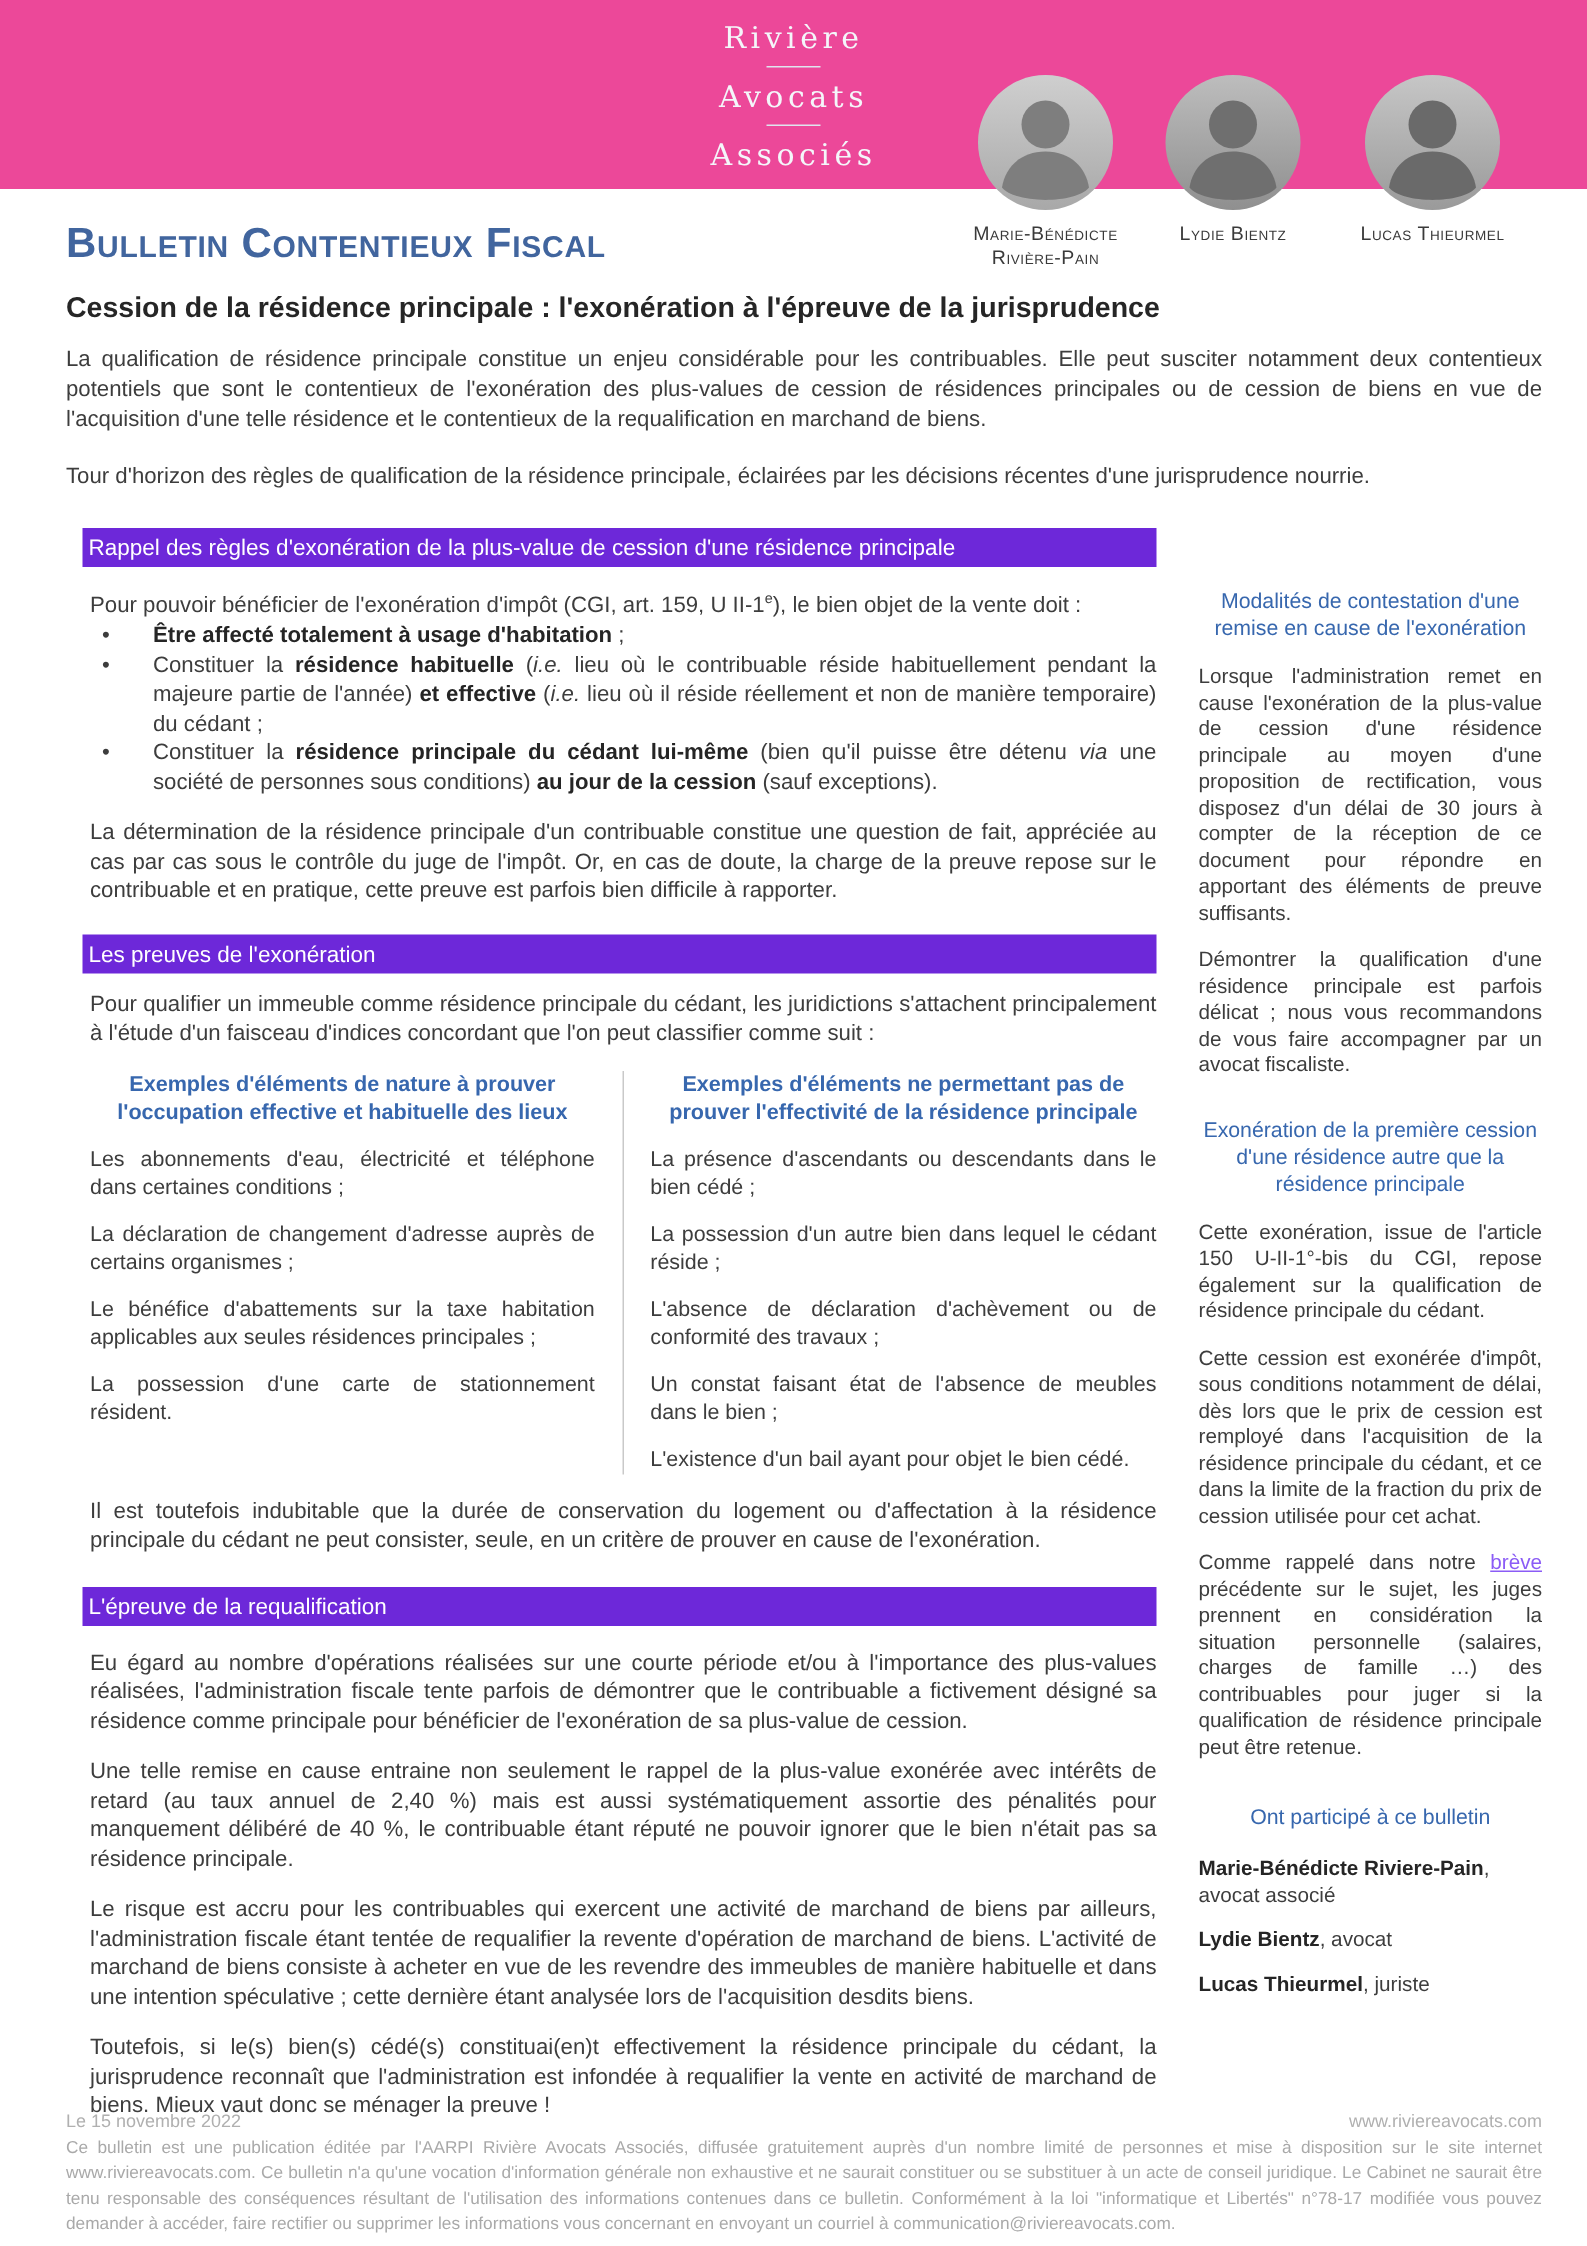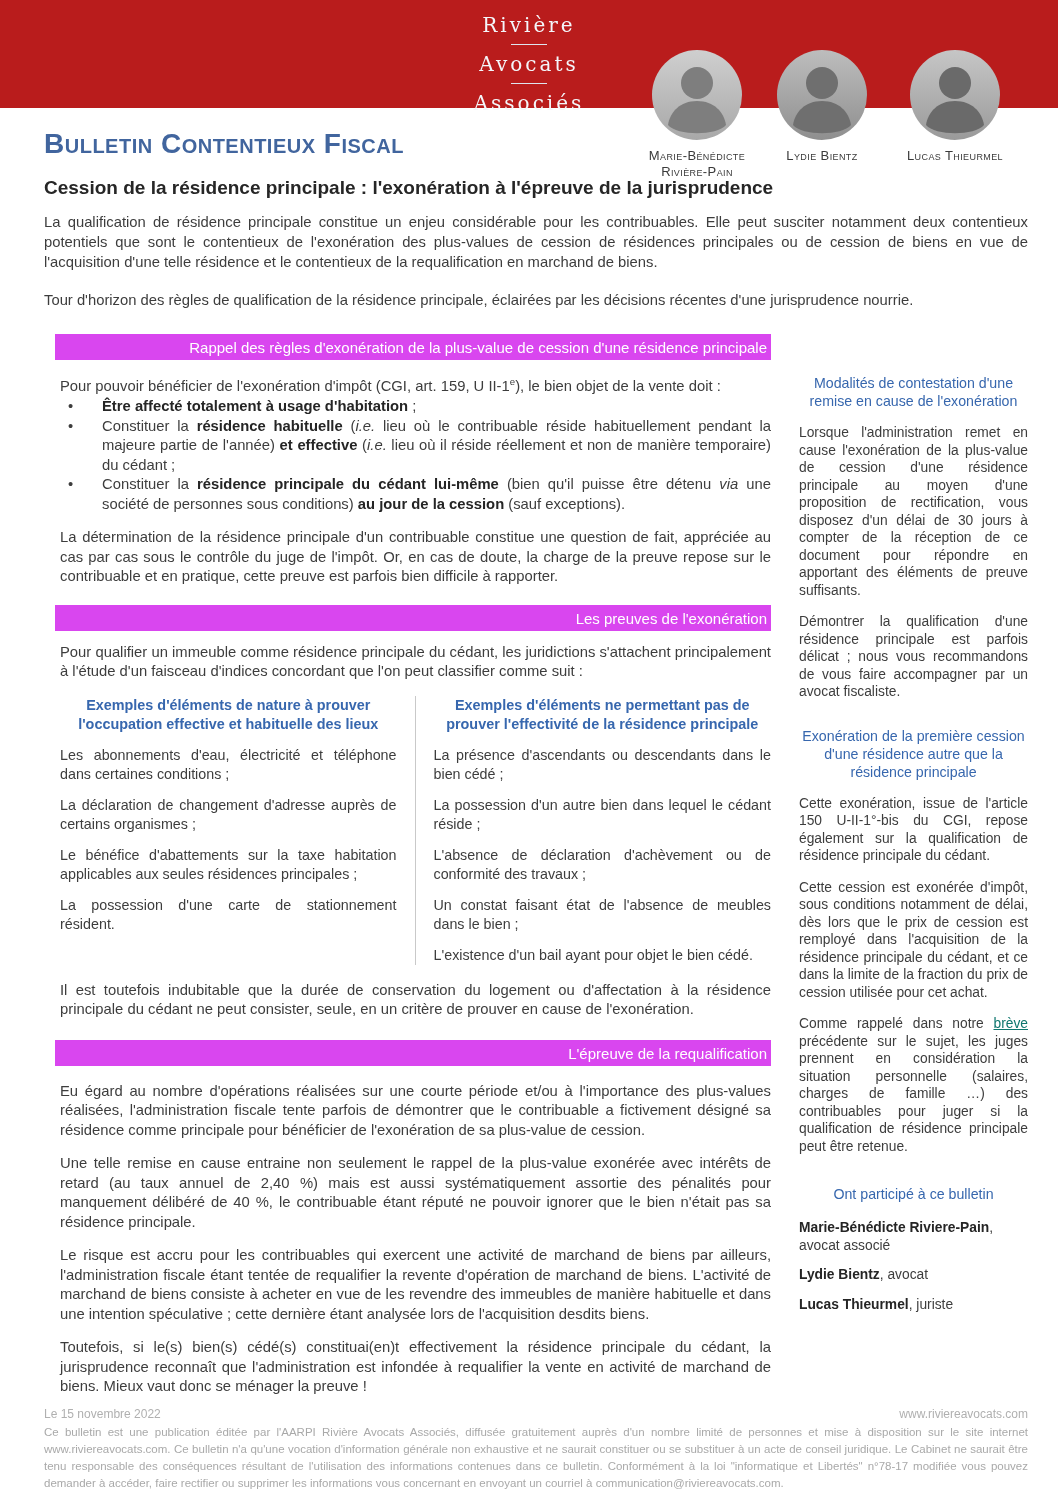--- a/index.html
+++ b/index.html
@@ -1,21 +1,21 @@
 <!DOCTYPE html>
 <html lang="fr"><head>
 <meta charset="utf-8">
 <style>
   html,body{margin:0;padding:0;}
   body{
     width:1058px;height:1497px;position:relative;overflow:hidden;background:#ffffff;
     font-family:"Liberation Sans",sans-serif;color:#3d3d3d;
   }
   
-  .banner{height:108px;background:#b91c1c;position:relative;}
+  .banner{height:126px;background:#ec4899;position:relative;}
   .logo{padding-top:13px;text-align:center;color:#f4f6fa;
         font-family:"DejaVu Serif",serif;font-size:20px;letter-spacing:3px;}
   .logo-rule{width:36px;height:1px;background:#dfe4ee;margin:7px auto;}
   .person{position:absolute;top:50px;width:140px;text-align:center;}
   .person.p1{left:627px}.person.p2{left:752px}.person.p3{left:885px}
   .avatar{width:90px;height:90px;border-radius:50%;margin:0 auto;overflow:hidden;
           background:linear-gradient(180deg,#cfcfcf 0%,#a8a8a8 100%);}
   .avatar.t2{background:linear-gradient(180deg,#bdbdbd 0%,#8f8f8f 100%);}
   .avatar.t3{background:linear-gradient(180deg,#c6c6c6 0%,#9a9a9a 100%);}
   .avatar svg{display:block;width:90px;height:90px;}
@@ -26,21 +26,21 @@
   .title{margin-top:20px;font-variant:small-caps;font-size:28px;font-weight:700;
          color:#41659e;letter-spacing:.5px;width:600px;}
   .headline{margin-top:17px;font-size:19px;font-weight:700;color:#262626;}
   .intro p{margin:13px 0 0;text-align:justify;font-size:14.8px;line-height:20px;}
   .intro p + p{margin-top:18px;}
   
   .content{display:flex;margin-top:12px;}
   .main{width:727px;flex:none;}
   .sidebar{width:229px;flex:none;margin-left:28px;padding-top:52px;
            font-size:13.8px;line-height:17.5px;}
-  .sec-banner{background:#d946ef;color:#fff;text-align:right;font-size:15px;
+  .sec-banner{background:#6d28d9;color:#fff;text-align:left;font-size:15px;
               padding:5px 4px 4px;margin:12px 0 12px 11px;}
   .main .body{margin:10px 0 0 16px;text-align:justify;font-size:14.8px;line-height:19.5px;}
   .bullets{margin:1px 0 0 16px;}
   .bullet{display:flex;font-size:14.8px;line-height:19.5px;}
   .dot{width:34px;flex:none;padding-left:8px;}
   .btext{flex:1;text-align:justify;}
   .b{font-weight:700;color:#252525;}
   .i{font-style:italic;}
   sup{font-size:.65em;}
   
@@ -50,21 +50,21 @@
   .excol.colR{padding-left:18px;}
   .exhead{color:#3767ae;font-weight:700;font-size:14.4px;line-height:19px;text-align:center;}
   .excol p{margin:12px 0 0;font-size:14.3px;line-height:19px;text-align:justify;}
   
   .sidebar h4{color:#3767ae;font-weight:400;font-size:14.2px;line-height:18px;
               text-align:center;margin:0;}
   .sidebar h4.gap{margin-top:26px;}
   .sidebar h4.gap-lg{margin-top:30px;}
   .sidebar p{margin:14px 0 0;text-align:justify;}
   .sidebar .prow{margin-top:12px;text-align:left;}
-  .link{color:#0f766e;text-decoration:underline;cursor:pointer;}
+  .link{color:#8b5cf6;text-decoration:underline;cursor:pointer;}
   
   .footer{position:absolute;left:44px;right:30px;bottom:5px;}
   .footer-row{display:flex;justify-content:space-between;font-size:12px;color:#b0b0b0;}
   .disclaimer{margin-top:3px;font-size:11.5px;line-height:17px;color:#a9a9a9;text-align:justify;}
 </style>
 </head>
 <body>
 
 <div class="banner">
   <div class="logo">

